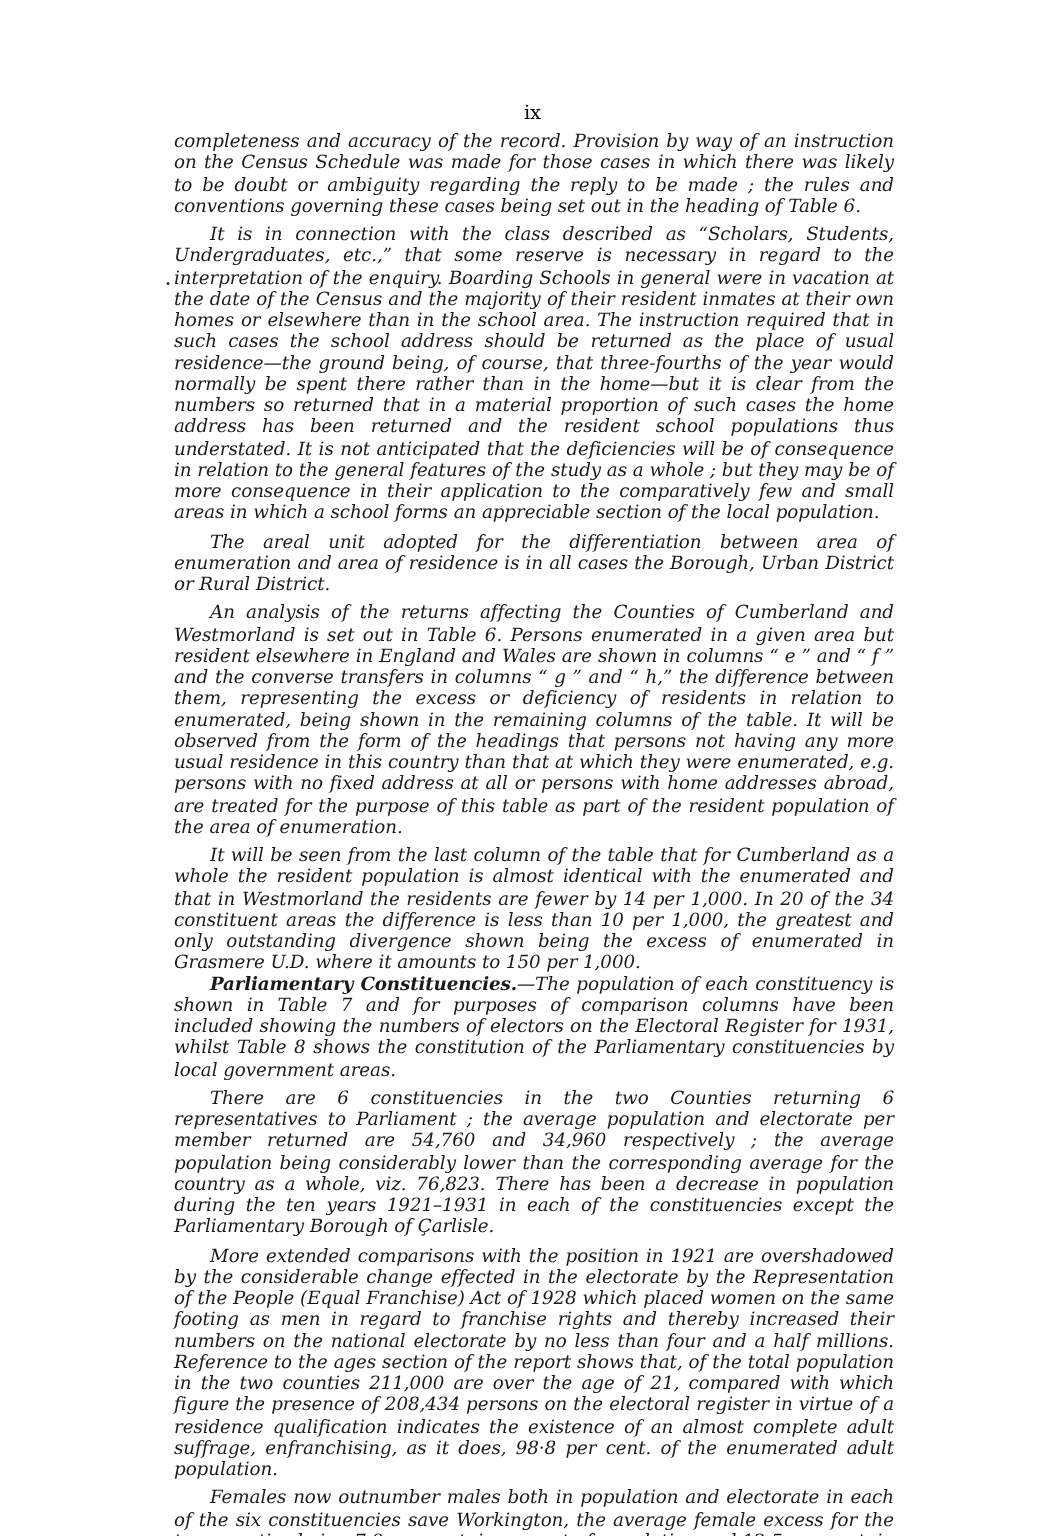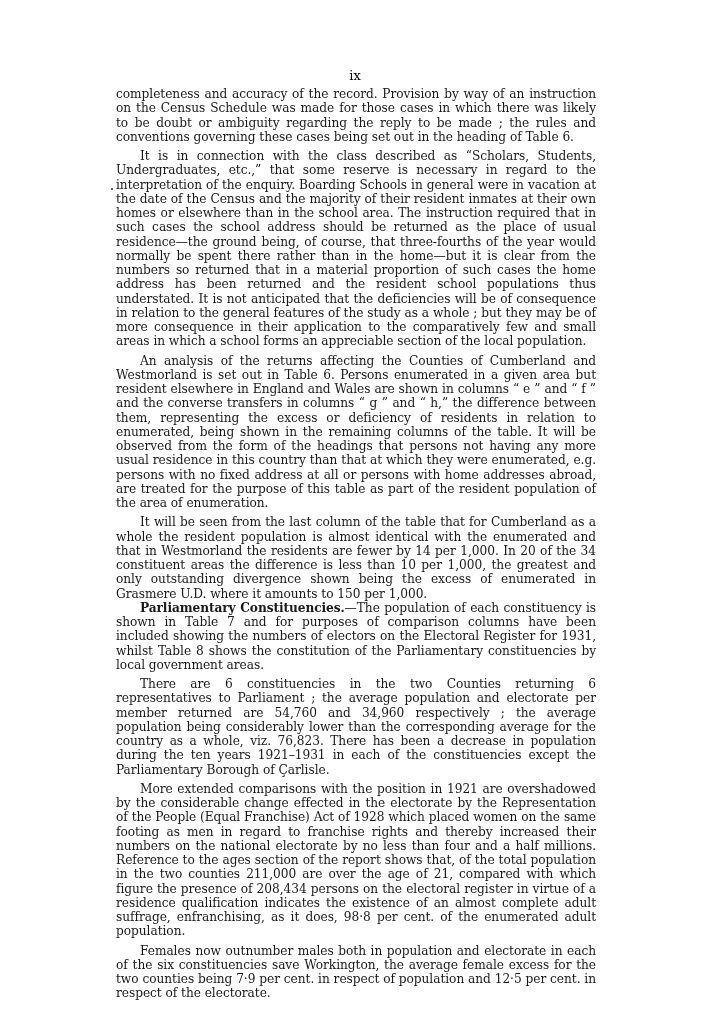--- a/index.html
+++ b/index.html
@@ -29,20 +29,21 @@
       margin-bottom: 3px;
       color: #000000;
     }
     .para {
       margin: 0 0 5px 0;
       font-size: 12.2px;
       line-height: 14.25px;
       text-align: justify;
       text-indent: 24px;
       letter-spacing: -0.05px;
+      font-style: italic;
     }
     .para.no-indent {
       text-indent: 0;
     }
     .para .lead-bold {
       font-weight: bold;
       letter-spacing: -0.1px;
     }
     .gap-small { margin-bottom: 5px; }
     .gap-large { margin-bottom: 0; }
@@ -65,20 +66,23 @@
   <div class="page-number">ix</div>
 
   <p class="para no-indent gap-small">
     <span>completeness and accuracy of the record.  Provision by way of an instruction on the Census Schedule was made for those cases in which there was likely to be doubt or ambiguity regarding the reply to be made ;  the rules and conventions governing these cases being set out in the heading of Table 6.</span>
   </p>
 
   <p class="para gap-small">
     <span>It is in connection with the class described as “Scholars, Students, Undergraduates, etc.,” that some reserve is necessary in regard to the interpretation of the enquiry. Boarding Schools in general were in vacation at the date of the Census and the majority of their resident inmates at their own homes or elsewhere than in the school area. The instruction required that in such cases the school address should be returned as the place of usual residence—the ground being, of course, that three-fourths of the year would normally be spent there rather than in the home—but it is clear from the numbers so returned that in a material proportion of such cases the home address has been returned and the resident school populations thus understated.  It is not anticipated that the deficiencies will be of consequence in relation to the general features of the study as a whole ;  but they may be of more consequence in their application to the comparatively few and small areas in which a school forms an appreciable section of the local population.</span>
   </p>
 
+  <p class="para gap-small">
+    <span>The areal unit adopted for the differentiation between area of enumeration and area of residence is in all cases the Borough, Urban District or Rural District.</span>
+  </p>
 
   <p class="para gap-small">
     <span>An analysis of the returns affecting the Counties of Cumberland and Westmorland is set out in Table 6.  Persons enumerated in a given area but resident elsewhere in England and Wales are shown in columns “ e ” and “ f ” and the converse transfers in columns “ g ” and “ h,” the difference between them, representing the excess or deficiency of residents in relation to enumerated, being shown in the remaining columns of the table.  It will be observed from the form of the headings that persons not having any more usual residence in this country than that at which they were enumerated, e.g. persons with no fixed address at all or persons with home addresses abroad, are treated for the purpose of this table as part of the resident population of the area of enumeration.</span>
   </p>
 
   <p class="para gap-large">
     <span>It will be seen from the last column of the table that for Cumberland as a whole the resident population is almost identical with the enumerated and that in Westmorland the residents are fewer by 14 per 1,000.  In 20 of the 34 constituent areas the difference is less than 10 per 1,000, the greatest and only outstanding divergence shown being the excess of enumerated in Grasmere U.D. where it amounts to 150 per 1,000.</span>
   </p>
 
   <p class="para gap-small">

